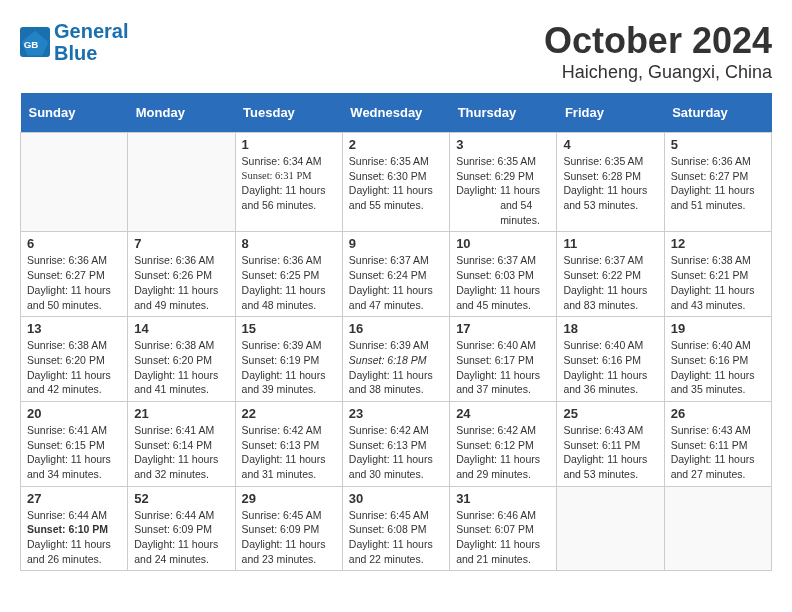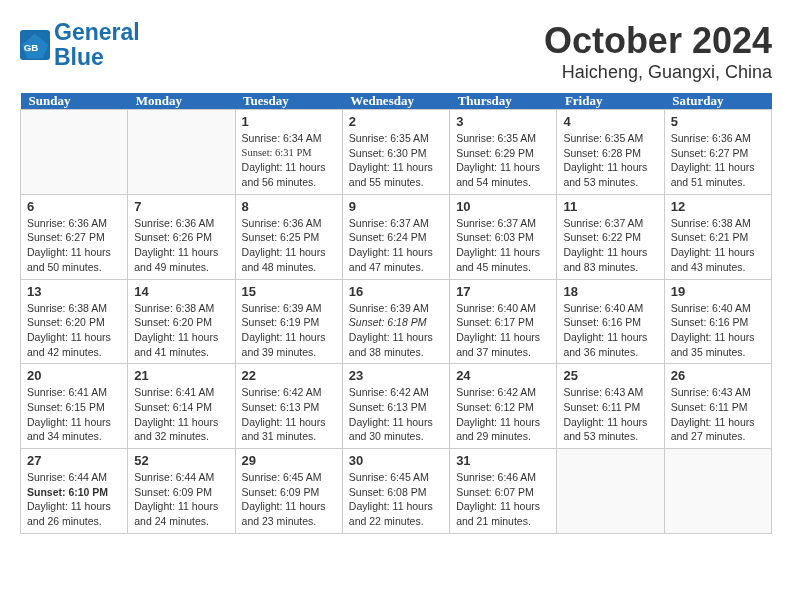--- a/index.html
+++ b/index.html
@@ -14,21 +14,21 @@
       display: flex;
       justify-content: space-between;
       align-items: flex-start;
       margin-bottom: 10px;
     }
     .logo {
       display: flex;
       align-items: center;
     }
     .logo-text {
-      font-size: 23px;
+      font-size: 20px;
       font-weight: bold;
       color: #333;
       line-height: 1.1;
     }
     .logo-text span {
       color: #1a6faf;
     }
     .logo-icon {
       width: 30px;
       height: 30px;
@@ -48,24 +48,23 @@
     }
     table {
       width: 100%;
       border-collapse: collapse;
       table-layout: fixed;
     }
     th {
       background-color: #2a6ebb;
       color: white;
       text-align: left;
-      padding: 0 8px;
+      padding: 12px 8px;
       font-size: 13px;
       font-weight: bold;
-      font-family: Liberation Serif, serif;
     }
     td {
       border: 1px solid #ccc;
       vertical-align: top;
       padding: 4px 6px;
       font-size: 10.5px;
       color: #333;
       height: 80px;
     }
     .day-num {
@@ -132,21 +131,21 @@
           <span style="display: block; line-height: 1.4;">Sunrise: 6:35 AM</span>
           <span style="display: block; line-height: 1.4;">Sunset: 6:30 PM</span>
           <span style="display: block; line-height: 1.4;">Daylight: 11 hours</span>
           <span style="display: block; line-height: 1.4;">and 55 minutes.</span>
         </td>
         <td>
           <span class="day-num">3</span>
           <span style="display: block; line-height: 1.4;">Sunrise: 6:35 AM</span>
           <span style="display: block; line-height: 1.4;">Sunset: 6:29 PM</span>
           <span style="display: block; line-height: 1.4;">Daylight: 11 hours</span>
-          <span style="display: block; line-height: 1.4;">and 54 minutes.</span>
+          <span style="display: block; line-height: 1.4; margin-left: 44px;">and 54 minutes.</span>
         </td>
         <td>
           <span class="day-num">4</span>
           <span style="display: block; line-height: 1.4;">Sunrise: 6:35 AM</span>
           <span style="display: block; line-height: 1.4;">Sunset: 6:28 PM</span>
           <span style="display: block; line-height: 1.4;">Daylight: 11 hours</span>
           <span style="display: block; line-height: 1.4;">and 53 minutes.</span>
         </td>
         <td>
           <span class="day-num">5</span>

